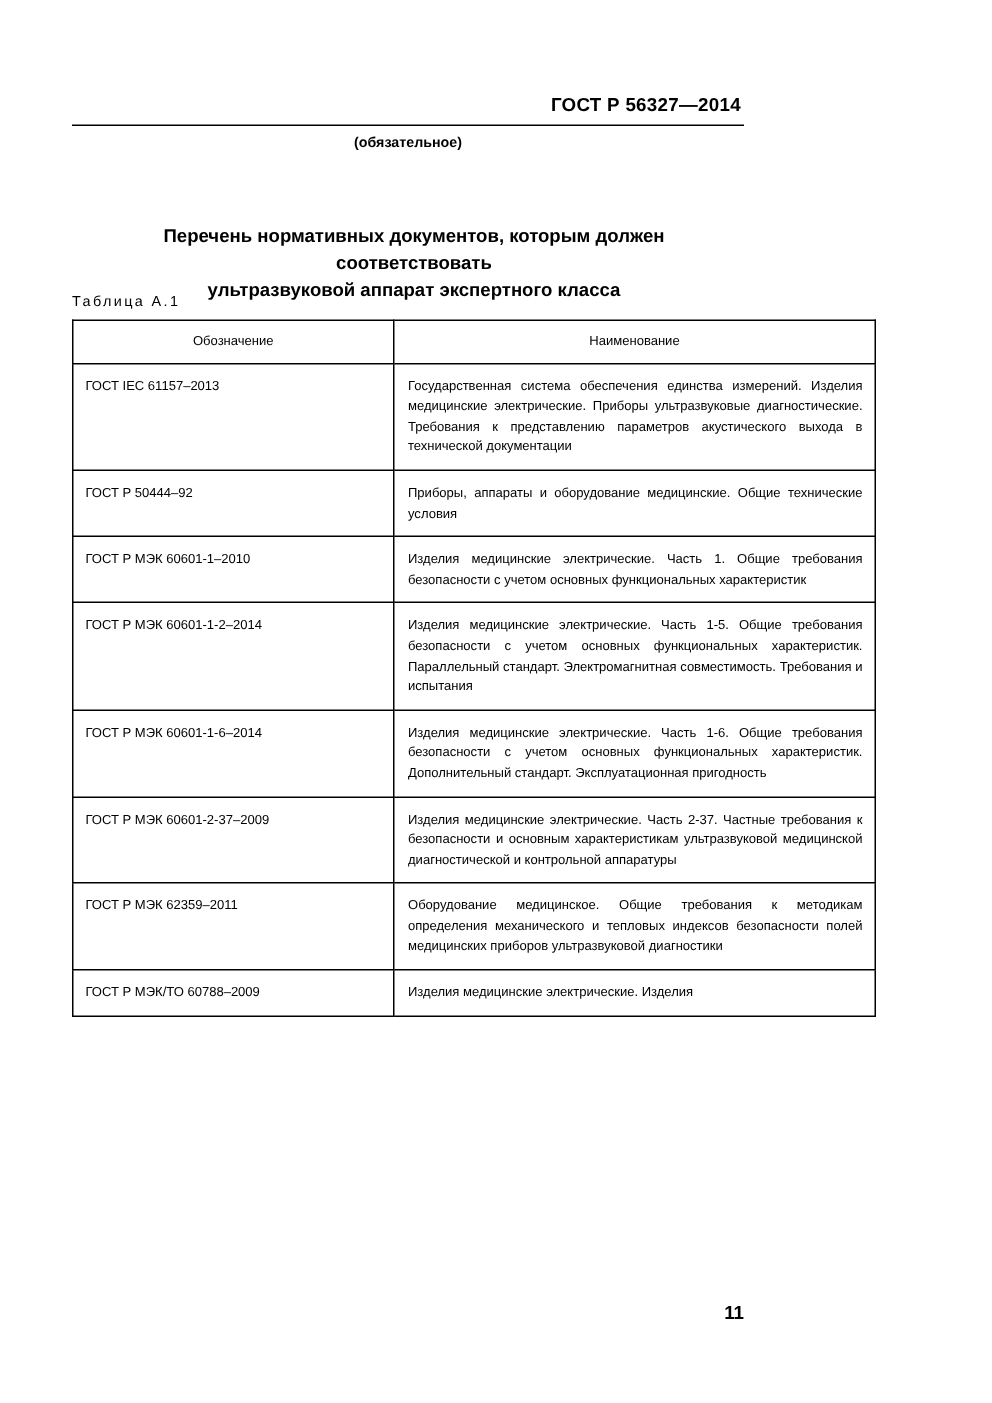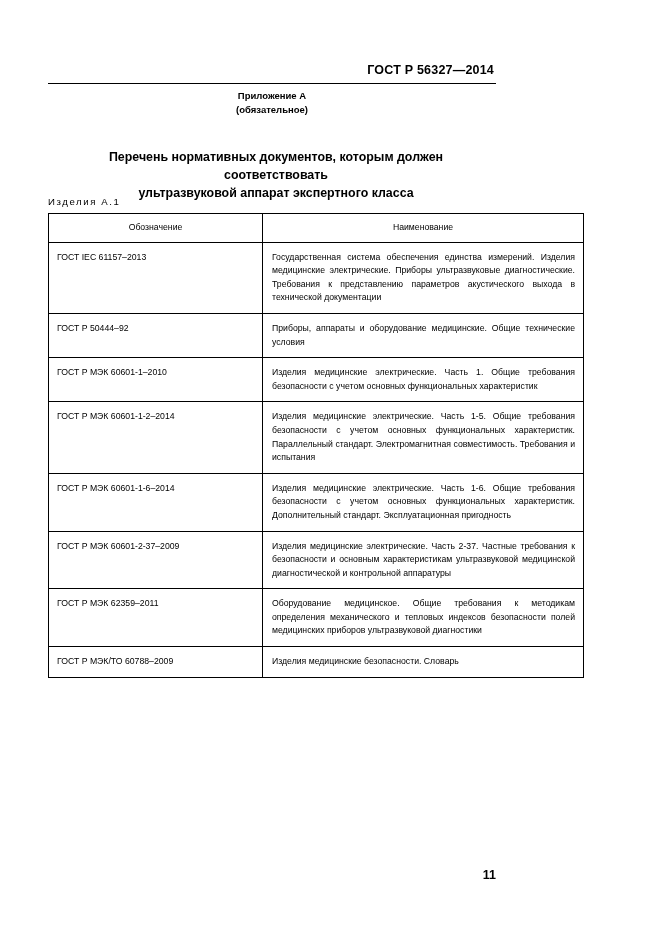--- a/index.html
+++ b/index.html
@@ -108,30 +108,29 @@
 </style>
 </head>
 <body>
 
 <div class="page">
 
   <div class="header">ГОСТ Р 56327—2014</div>
   <div class="header-rule"></div>
 
   <div class="annex-block">
-    <div class="line1">Приложение А</div>
     <div class="line2">(обязательное)</div>
   </div>
 
   <div class="doc-title">
     <div>Перечень нормативных документов, которым должен соответствовать</div>
     <div>ультразвуковой аппарат экспертного класса</div>
   </div>
 
-  <div class="table-caption">Изделия А.1</div>
+  <div class="table-caption">Таблица А.1</div>
 
   <table class="main">
     <thead>
       <tr>
         <th style="width:205px;">Обозначение</th>
         <th>Наименование</th>
       </tr>
     </thead>
     <tbody>
       <tr>
@@ -157,20 +156,20 @@
       <tr>
         <td class="col-desig">ГОСТ Р МЭК 60601-2-37–2009</td>
         <td class="col-name">Изделия медицинские электрические. Часть 2-37. Частные требования к безопасности и основным характеристикам ультразвуковой медицинской диагностической и контрольной аппаратуры</td>
       </tr>
       <tr>
         <td class="col-desig">ГОСТ Р МЭК 62359–2011</td>
         <td class="col-name">Оборудование медицинское. Общие требования к методикам определения механического и тепловых индексов безопасности полей медицинских приборов ультразвуковой диагностики</td>
       </tr>
       <tr>
         <td class="col-desig">ГОСТ Р МЭК/ТО 60788–2009</td>
-        <td class="col-name">Изделия медицинские безопасности. Словарь</td>
+        <td class="col-name">Изделия медицинские электрические. Изделия</td>
       </tr>
     </tbody>
   </table>
 
   <div class="page-number">11</div>
 
 </div>
 
 </body></html>

